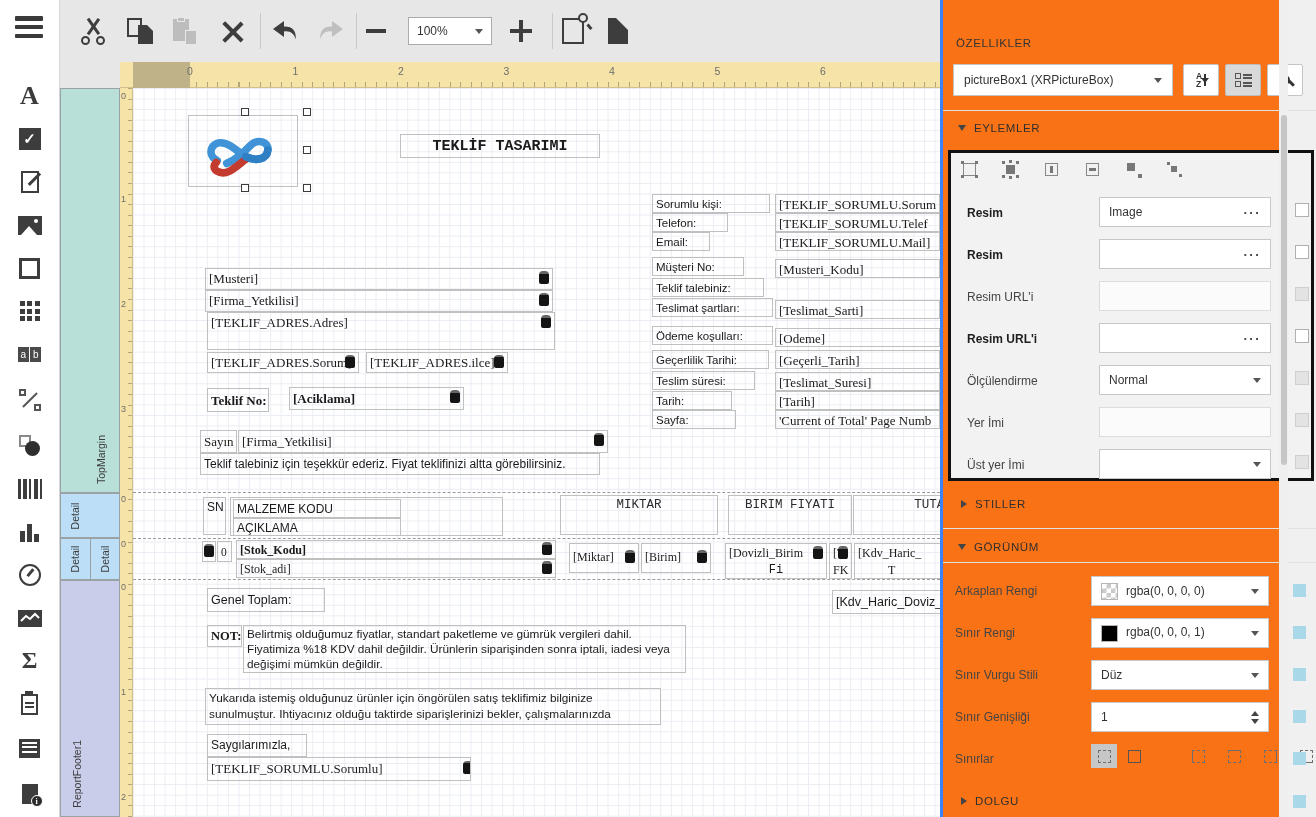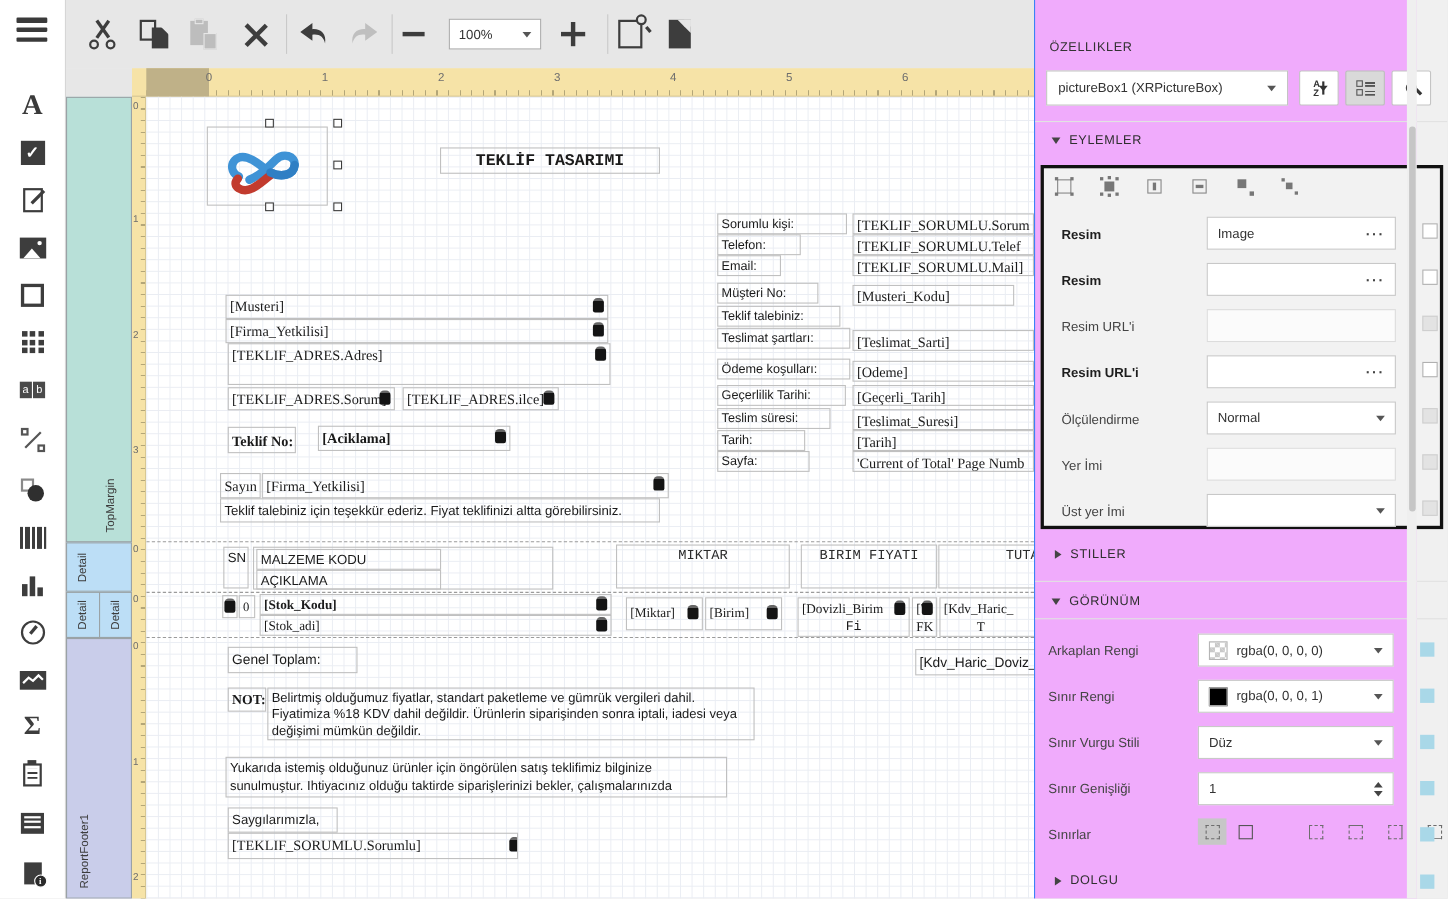--- a/index.html
+++ b/index.html
@@ -103,21 +103,21 @@
   .sans { font-size:11.5px; line-height:17px; padding:1px 3px; }
   .serif { font-family:"Liberation Serif",serif; font-size:13px; line-height:18px; padding:1px 3px; }
   .b { font-weight:bold; }
   .ctr { text-align:center;font-family:Liberation Mono, monospace; }
   .wrap { white-space:normal; }
   .db { position:absolute; width:10px; height:13px; background:linear-gradient(#666 0 2.5px,#141414 2.5px); border-radius:4px 4px 2px 2px; }
   .db.r { right:3px; top:2px; }
   .handle { position:absolute; width:8px; height:8px; background:#fff; border:1.5px solid #3c3c3c; z-index:3; }
 
   
-  #props { left:940px; top:0; width:348px; height:817px; background:#f0abfc; border-left:1px solid #3b82f6; }
+  #props { left:940px; top:0; width:348px; height:817px; background:#f97316; border-left:3px solid #3b82f6; }
   .ptitle { position:absolute; font-size:11.5px; letter-spacing:.6px; color:#333; }
   .sel { position:absolute; background:#fff; border:1px solid #c4c4c4; display:flex; align-items:center; padding:0 10px; font-size:12px; color:#333; justify-content:space-between; cursor:pointer; }
   .sqbtn { position:absolute; width:36px; height:32px; border:1px solid #c4c4c4; background:#fff; border-radius:2px; display:flex; align-items:center; justify-content:center; cursor:pointer; }
   .sqbtn.active { background:#d9d9d9; border-color:#bdbdbd; }
   .azi { display:flex; align-items:center; gap:2px; }
   .azi .lt { display:flex; flex-direction:column; font:bold 8.5px "Liberation Sans"; color:#333; line-height:8px; }
   .azi .ar { width:2px; height:12px; background:#333; position:relative; }
   .azi .ar:after { content:""; position:absolute; left:-3px; bottom:-1px; border:4px solid transparent; border-top:5px solid #333; }
   .cati { display:grid; grid-template-columns:6px 9px; grid-template-rows:6px 6px; gap:2px; }
   .cati b { border:1.5px solid #555; } .cati i { background:repeating-linear-gradient(0deg,#555 0 1.5px,transparent 1.5px 3px); }
@@ -391,21 +391,21 @@
     <div class="el serif b ctr" style="left:267px;top:46px;width:200px;height:24px;font-size:15px;line-height:21px">TEKLİF TASARIMI</div>
 
     <div class="el sans" style="left:519px;top:106px;width:118px;height:19px">Sorumlu kişi:</div>
     <div class="el sans" style="left:519px;top:125px;width:76px;height:19px">Telefon:</div>
     <div class="el sans" style="left:519px;top:144px;width:58px;height:19px">Email:</div>
     <div class="el serif" style="left:642px;top:106px;width:165px;height:19px">[TEKLIF_SORUMLU.Sorum</div>
     <div class="el serif" style="left:642px;top:125px;width:165px;height:19px">[TEKLIF_SORUMLU.Telef</div>
     <div class="el serif" style="left:642px;top:144px;width:165px;height:19px">[TEKLIF_SORUMLU.Mail]</div>
 
     <div class="el sans" style="left:519px;top:169px;width:92px;height:19px">Müşteri No:</div>
-    <div class="el serif" style="left:642px;top:171px;width:147px;height:19px">[Musteri_Kodu]</div>
+    <div class="el serif" style="left:642px;top:171px;width:165px;height:19px">[Musteri_Kodu]</div>
     <div class="el sans" style="left:519px;top:190px;width:112px;height:19px">Teklif talebiniz:</div>
     <div class="el sans" style="left:519px;top:210px;width:121px;height:19px">Teslimat şartları:</div>
     <div class="el serif" style="left:642px;top:212px;width:165px;height:19px">[Teslimat_Sarti]</div>
     <div class="el sans" style="left:519px;top:238px;width:121px;height:19px">Ödeme koşulları:</div>
     <div class="el serif" style="left:642px;top:240px;width:165px;height:19px">[Odeme]</div>
     <div class="el sans" style="left:519px;top:262px;width:117px;height:19px">Geçerlilik Tarihi:</div>
     <div class="el serif" style="left:642px;top:262px;width:165px;height:19px">[Geçerli_Tarih]</div>
     <div class="el sans" style="left:519px;top:283px;width:103px;height:19px">Teslim süresi:</div>
     <div class="el serif" style="left:642px;top:284px;width:165px;height:19px">[Teslimat_Suresi]</div>
     <div class="el sans" style="left:519px;top:303px;width:80px;height:19px">Tarih:</div>

